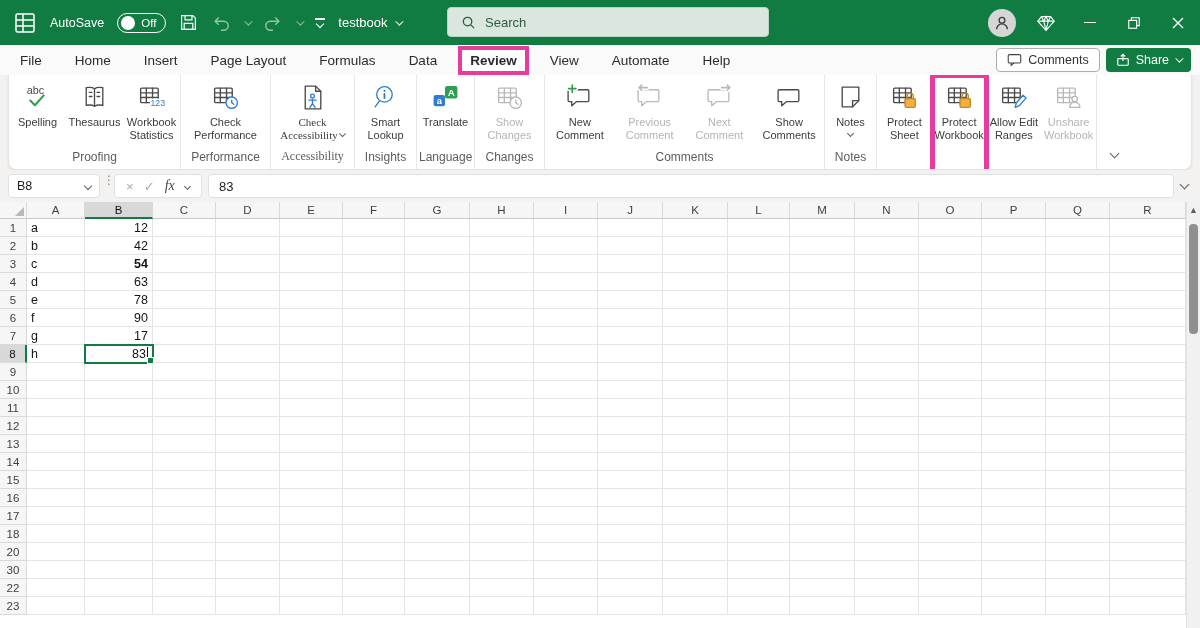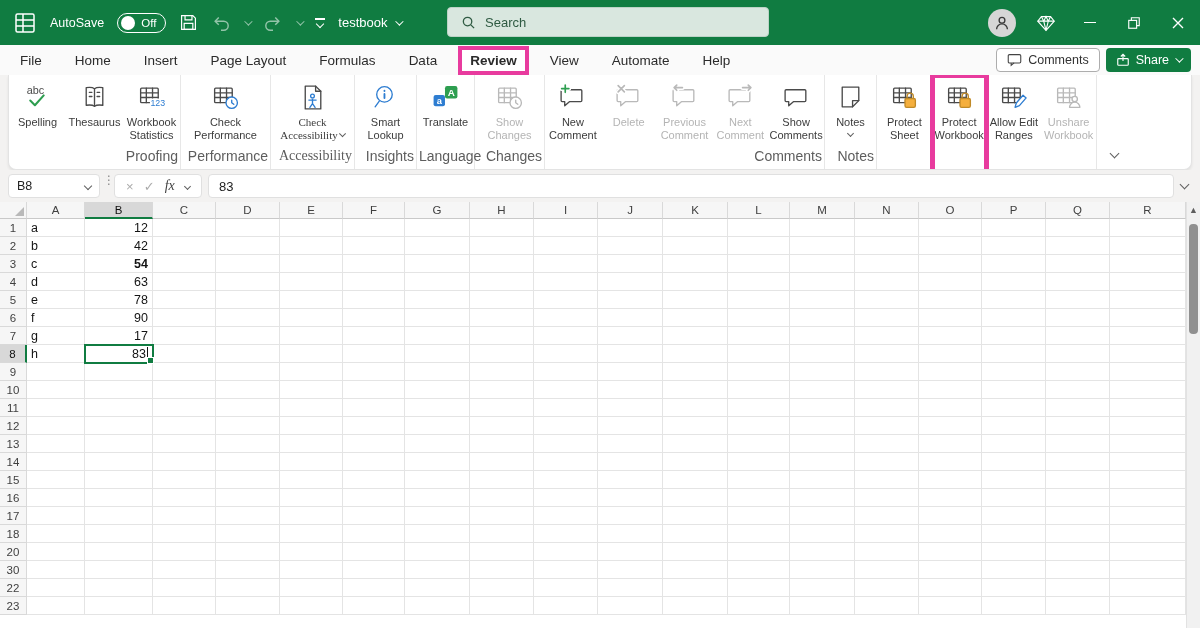--- a/index.html
+++ b/index.html
@@ -58,21 +58,21 @@
   .rgroup:last-of-type { border-right:none; }
   .rbtns { flex:1; display:flex; justify-content:center; padding-top:5px; }
   .rbtn { flex:1; display:flex; flex-direction:column; align-items:center;
     padding-top:3px; position:relative; max-width:74px; }
   .rbtn .ricon { height:30px; }
   .rbtn .rlabel { font-size:11px; line-height:12.5px; text-align:center;
     color:#3C3C3C; margin-top:3px; }
   .rbtn.disabled .rlabel { color:#B4B4B4; }
   .rbtn .hl-ring { position:absolute; left:-2px; right:-2px; top:-7px;
     bottom:-25px; border:5px solid #E83B9E; pointer-events:none; z-index:5; }
-  .gname { font-size:14px; color:#5D5D5D; text-align:right; padding:2px 2px 5px; }
+  .gname { font-size:12px; color:#5D5D5D; text-align:center; padding:2px 2px 5px; }
   .chev { width:7px; height:7px; border-right:1.4px solid #5f5f5f;
     border-bottom:1.4px solid #5f5f5f; transform:rotate(45deg);
     display:inline-block; }
   .chev.inline { width:5px; height:5px; margin-left:2px; transform:rotate(45deg) translate(-2px,-2px); }
   .ribbon-collapse { width:35px; display:flex; align-items:flex-end;
     justify-content:center; padding-bottom:12px; }
 
   
   .fbar { position:absolute; left:0; top:170px; width:1200px; height:32px;
     background:#F3F2F1; }
@@ -378,32 +378,20 @@
                 </g>
               </svg>
             </div>
             <div class="rlabel">New Comment</div>
           </div>
           <div class="rbtn disabled">
             <div class="ricon">
               <svg viewBox="0 0 28 28" width="29" height="29" fill="none" stroke-width="1.3" stroke-linecap="round" stroke-linejoin="round" font-family="Liberation Sans,DejaVu Sans,sans-serif">
                 <path d="M4 6.5h18a1 1 0 0 1 1 1V17a1 1 0 0 1-1 1H11l-4.5 4V18H4a1 1 0 0 1-1-1V7.5a1 1 0 0 1 1-1z" stroke="#B9B9B9"></path>
                 <g stroke="#B9B9B9">
-                  <path d="M4 2.5l6 6M10 2.5l-6 6" stroke="#fff" stroke-width="4.5"></path>
-                  <path d="M4 2.5l6 6M10 2.5l-6 6" stroke-width="1.6"></path>
-                </g>
-              </svg>
-            </div>
-            <div class="rlabel">Delete</div>
-          </div>
-          <div class="rbtn disabled">
-            <div class="ricon">
-              <svg viewBox="0 0 28 28" width="29" height="29" fill="none" stroke-width="1.3" stroke-linecap="round" stroke-linejoin="round" font-family="Liberation Sans,DejaVu Sans,sans-serif">
-                <path d="M4 6.5h18a1 1 0 0 1 1 1V17a1 1 0 0 1-1 1H11l-4.5 4V18H4a1 1 0 0 1-1-1V7.5a1 1 0 0 1 1-1z" stroke="#B9B9B9"></path>
-                <g stroke="#B9B9B9">
                   <path d="M12 4.5H4M6.5 2 4 4.5 6.5 7" stroke="#fff" stroke-width="4.5"></path>
                   <path d="M12 4.5H4M6.5 2 4 4.5 6.5 7" stroke-width="1.6"></path>
                 </g>
               </svg>
             </div>
             <div class="rlabel">Previous Comment</div>
           </div>
           <div class="rbtn disabled">
             <div class="ricon">
               <svg viewBox="0 0 28 28" width="29" height="29" fill="none" stroke-width="1.3" stroke-linecap="round" stroke-linejoin="round" font-family="Liberation Sans,DejaVu Sans,sans-serif">

